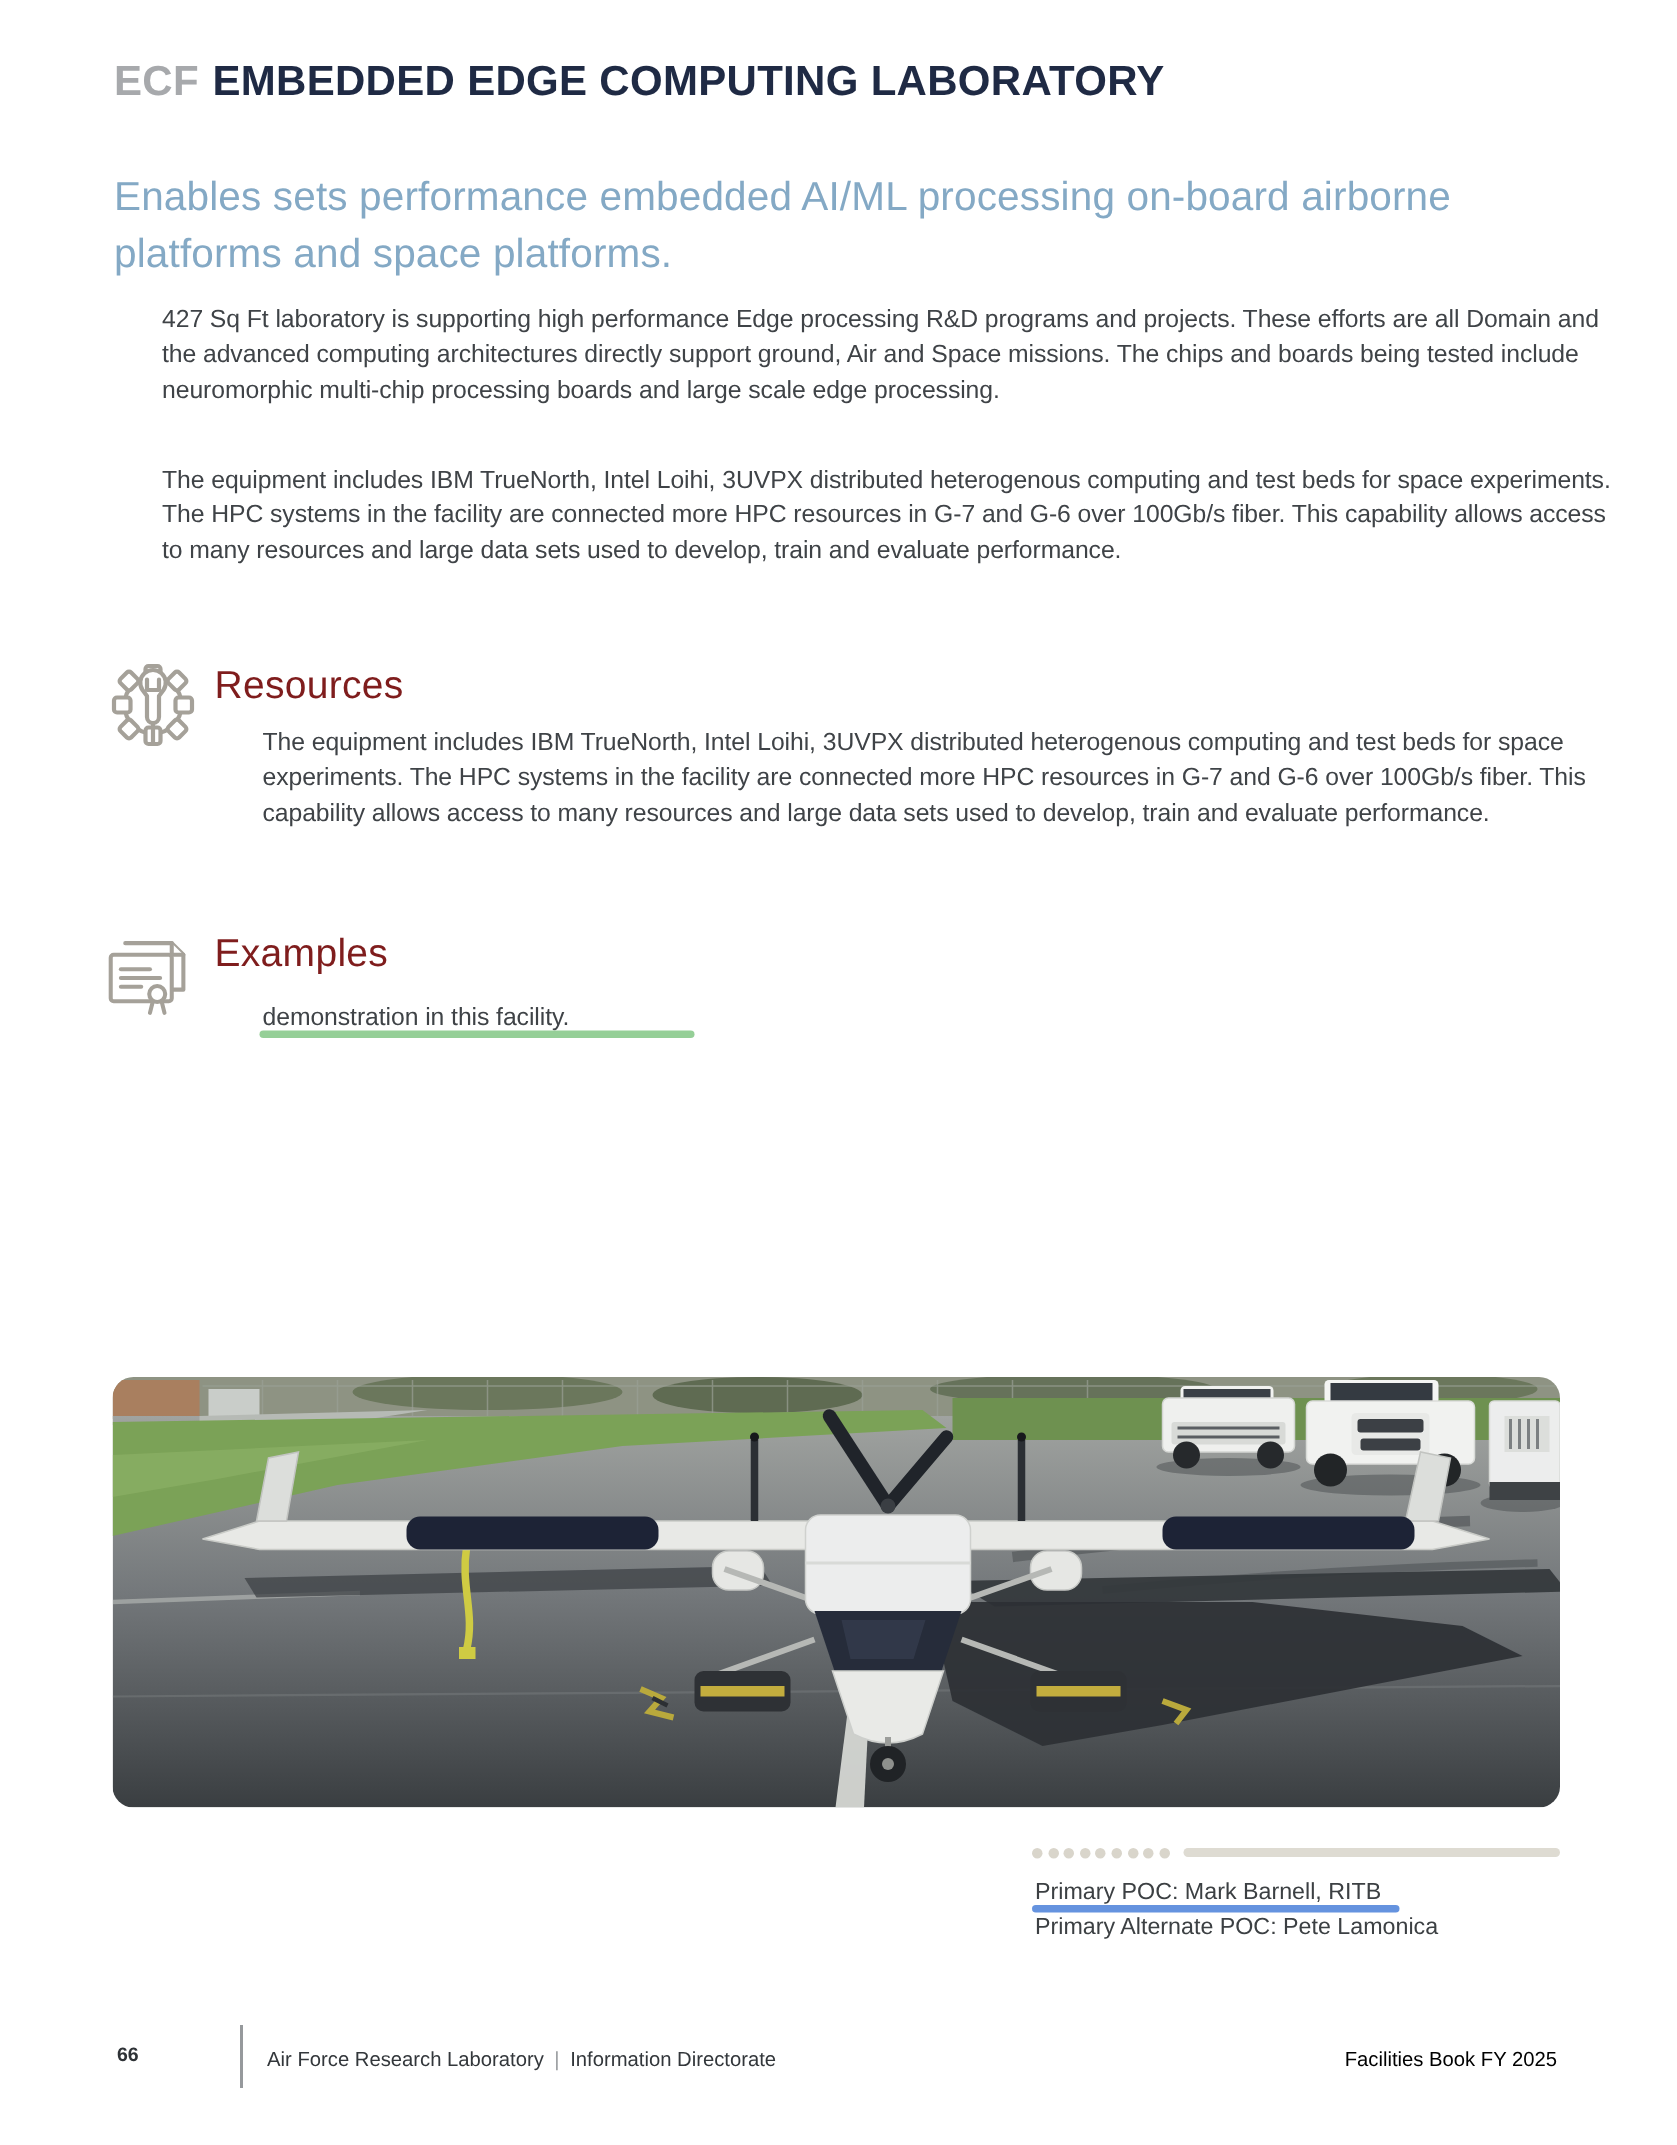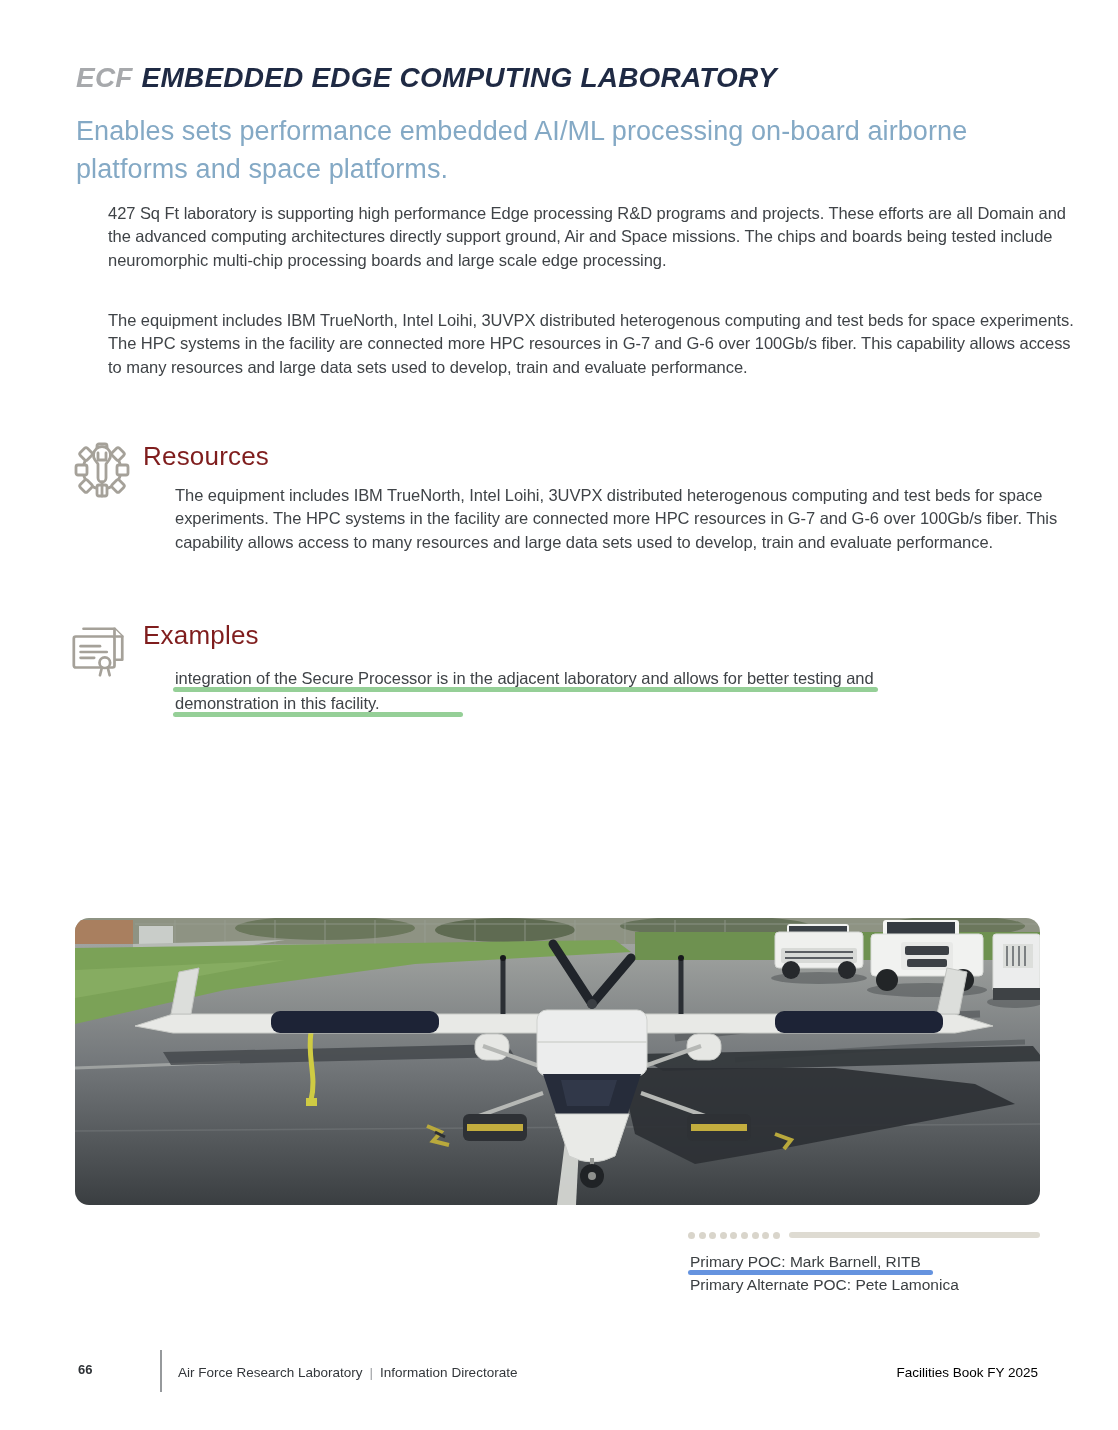--- a/index.html
+++ b/index.html
@@ -4,21 +4,21 @@
 <style>
   * { margin:0; padding:0; box-sizing:border-box; }
   html,body { background:#ffffff; }
   body {
     width:1118px; height:1430px; position:relative; overflow:hidden;
     font-family:"Liberation Sans", sans-serif; color:#3f4347;
   }
   .abs { position:absolute; }
 
   
-  .title { left:76px; top:62px; font-size:28px; font-weight:800; letter-spacing:.2px; color:#1f2a44;font-style:italic; }
+  .title { left:76px; top:38px; font-size:28px; font-weight:800; letter-spacing:.2px; color:#1f2a44; }
   .title .prefix { color:#a7a9ac; margin-right:9px; }
 
   
   .subtitle { left:76px; top:112px; width:990px; font-size:27px; line-height:38px;
               font-weight:400; color:#84a9c5; letter-spacing:.1px; }
 
   
   .bodytext { font-size:16.5px; line-height:23.3px; color:#3f4347; letter-spacing:-.05px;margin-left:32px; }
   .p1 { left:76px; top:202px; width:968px; }
   .p2 { left:76px; top:309px; width:968px; }
@@ -110,21 +110,20 @@
       <line x1="13" y1="26" x2="33" y2="26"></line>
       <line x1="13" y1="32" x2="40" y2="32"></line>
       <line x1="13" y1="38" x2="27" y2="38"></line>
       <circle cx="38" cy="43" r="5.5" fill="#fff"></circle>
       <path d="M35,48 l-2,8 M41,48 l2,8"></path>
     </g>
   </svg>
 </div>
 <h3 class="abs section-heading ex-head">Examples</h3>
 <div class="abs bodytext ex-body">
-  <span class="ex-line">integration of the Secure Processor is in the adjacent laboratory and allows for better testing and</span>
   <span class="ex-line ext">demonstration in this facility.</span>
 </div>
 
 <div class="abs photo">
   <svg viewBox="0 0 965 287" preserveAspectRatio="none">
     <defs>
       <linearGradient id="asph" x1="0" y1="0" x2="0" y2="1">
         <stop offset="0" stop-color="#a0a3a0"></stop>
         <stop offset="0.45" stop-color="#74787b"></stop>
         <stop offset="1" stop-color="#3a3e41"></stop>

